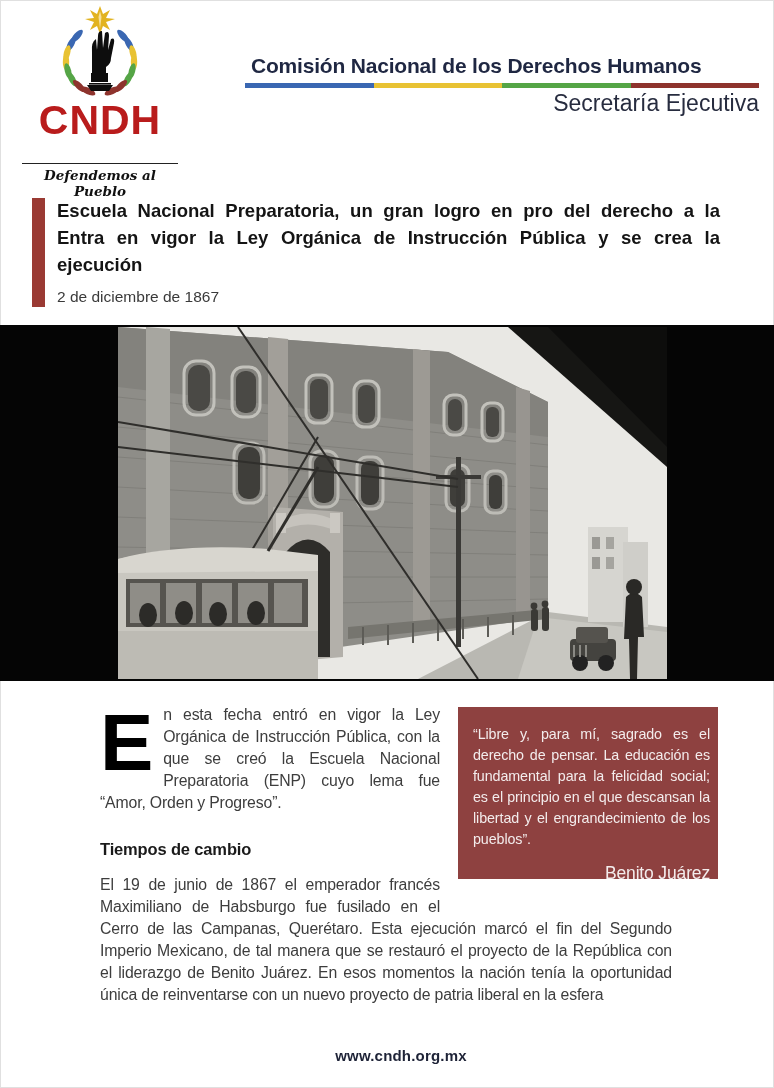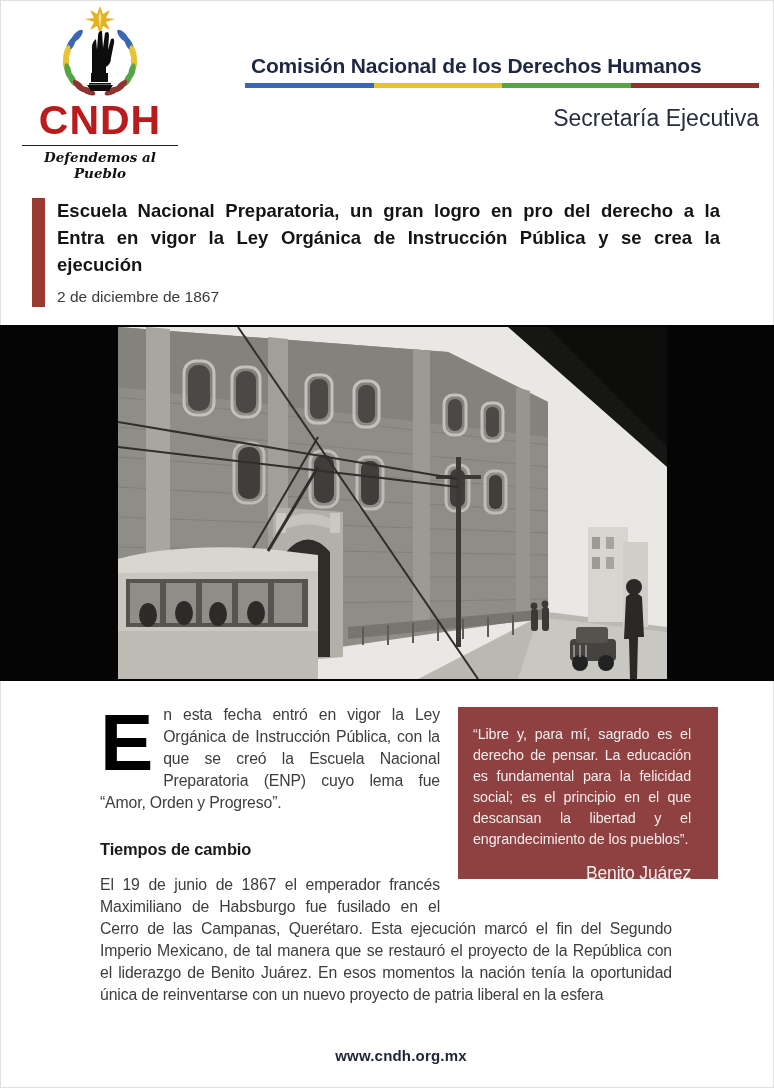--- a/index.html
+++ b/index.html
@@ -9,41 +9,41 @@
     background:#ffffff; overflow:hidden;
     font-family:"Liberation Sans", sans-serif;
     box-shadow: inset 0 0 0 1px #e0e0e0;
   }
 
   
   .logo-block { position:absolute; left:22px; top:6px; width:156px; text-align:center; }
   .emblem { display:block; margin:0 auto; }
   .logo-acronym { font-size:41px; font-weight:800; letter-spacing:1px; color:#b91c1c; line-height:40px; margin-top:-2px; }
   .logo-country { font-size:11.5px; font-weight:600; color:#111; letter-spacing:11px; margin-top:2px; padding-left:11px; }
-  .logo-slogan { font-family:"DejaVu Serif", serif; font-style:italic; font-weight:bold; font-size:13.5px; color:#111; margin-top:5px; border-top:1px solid #222; padding-top:3px; display:inline-block; }
+  .logo-slogan { font-family:"DejaVu Serif", serif; font-style:italic; font-weight:bold; font-size:13.5px; color:#111; margin-top:23px; border-top:1px solid #222; padding-top:3px; display:inline-block; }
   .header-right { position:absolute; left:245px; top:54px; width:514px; }
   .org-name { font-size:21px; font-weight:700; color:#1f2742; white-space:nowrap; letter-spacing:-0.2px;margin-left:6px; }
   .rainbow { display:flex; height:5px; margin-top:5px; width:100%; }
   .rainbow span { flex:1 1 25%; height:100%; }
-  .department { font-size:23px; font-weight:400; color:#272c3f; text-align:right; margin-top:17px; }
+  .department { font-size:23px; font-weight:400; color:#272c3f; text-align:right; margin-top:2px; }
 
   
   .accent-bar { position:absolute; left:32px; top:198px; width:13px; height:109px; }
   .doc-title { position:absolute; left:57px; top:197px; width:663px; font-size:18.5px; font-weight:700; color:#141414; line-height:27px; }
   .doc-title .jline { text-align:justify; text-align-last:justify; }
   .doc-date { position:absolute; left:57px; top:288px; font-size:15.5px; color:#3a3a3a; }
 
   
   .photo-band { position:absolute; left:0; top:325px; width:774px; height:356px; background:#050505; }
   .photo { position:absolute; left:118px; top:2px; width:549px; height:352px; }
 
   
   .article { position:absolute; left:100px; top:704px; width:572px; font-size:15.8px; line-height:22px; color:#3d3d3d; letter-spacing:-0.15px; }
   .quote-float { float:right; width:232px; height:196px; position:relative; }
-  .quote-box { position:absolute; top:3px; left:18px; width:260px; height:172px; padding:17px 27px 10px 15px; color:#f3ecec; overflow:hidden; }
+  .quote-box { position:absolute; top:3px; left:18px; width:260px; height:172px; padding:17px 8px 10px 15px; color:#f3ecec; overflow:hidden; }
   .quote-text { font-size:14.3px; line-height:21px; text-align:justify; letter-spacing:-0.1px; }
   .quote-author { font-size:17.5px; text-align:right; margin-top:13px; line-height:20px; }
   .intro { text-align:justify; }
   .dropcap { float:left; font-size:80px; line-height:66px; font-weight:800; color:#000; padding:6px 10px 0 0; }
   .section-heading { font-size:16.5px; font-weight:700; color:#1a1a1a; margin-top:24px; }
   .body-par { text-align:justify; margin-top:14px; }
 
   
   .footer { position:absolute; left:14px; top:1047px; width:774px; text-align:center; }
   .footer-url { font-size:15px; font-weight:700; color:#1e2337; letter-spacing:0.2px; text-decoration:none; }

